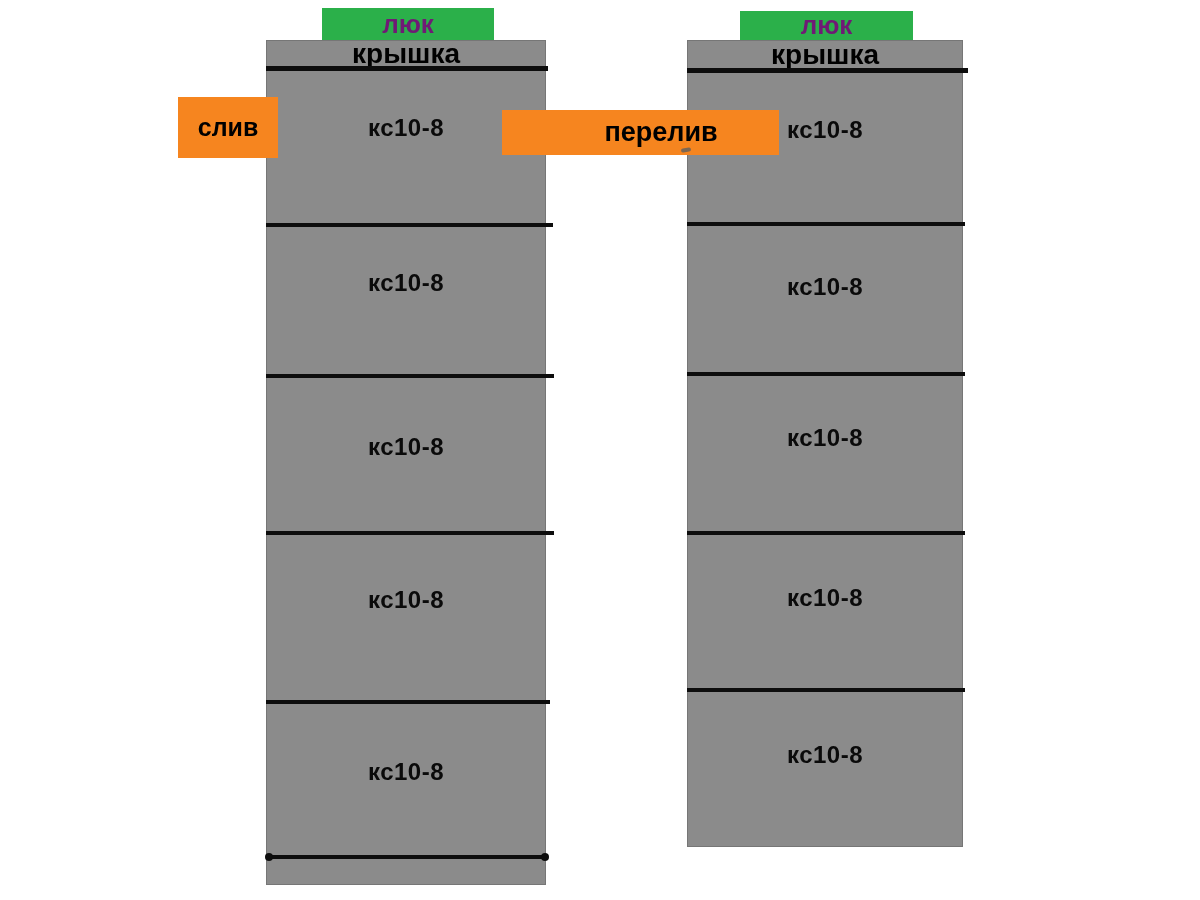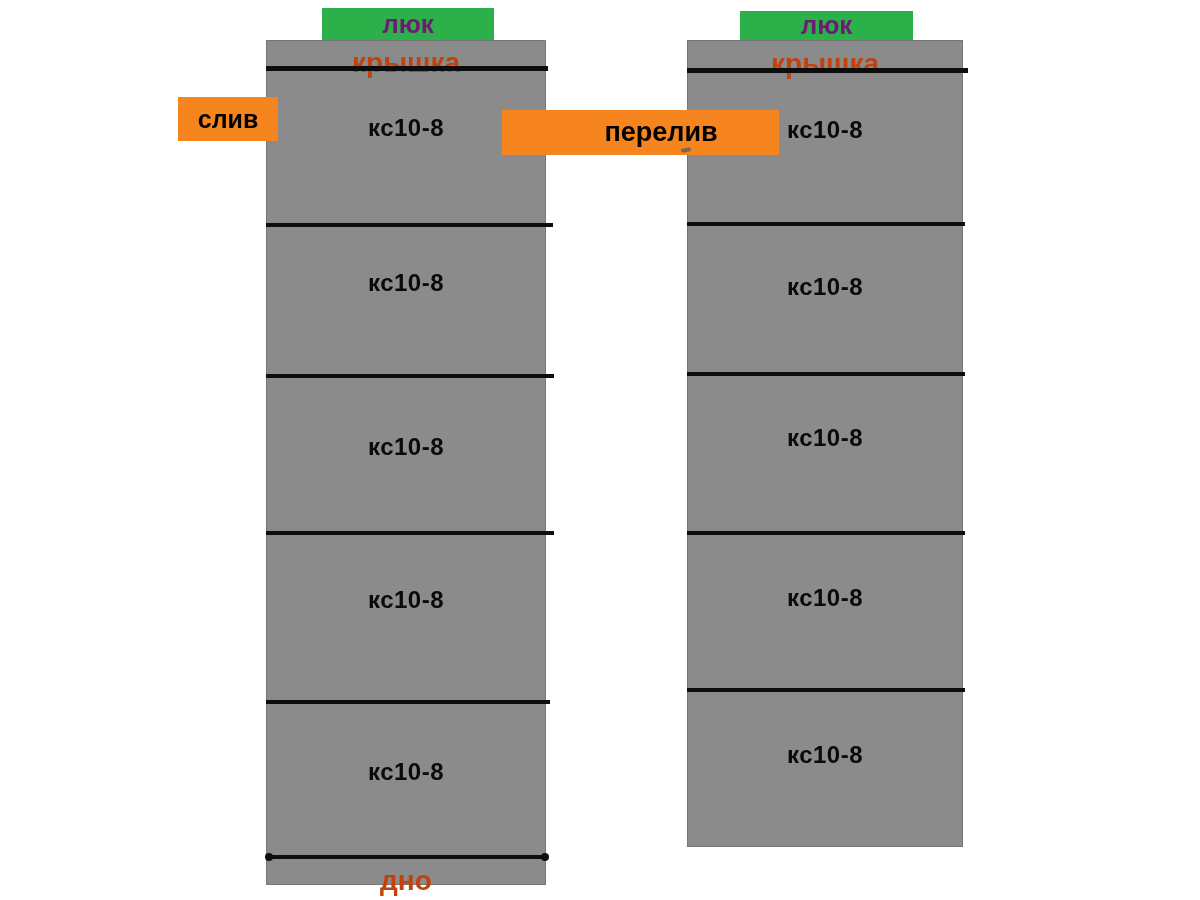--- a/index.html
+++ b/index.html
@@ -52,22 +52,21 @@
     font-size: 24px;
     color: #0a0a0a;
     letter-spacing: 0.5px;
   }
   .cover-label, .bottom-label {
     display: flex;
     align-items: center;
     justify-content: center;
     font-weight: bold;
     font-size: 28px;
-    color: #c2410c;
-    margin-top: 9px;
+    color: #000000;
   }
   .bottom-line {
     background: #0d0d0d;
   }
   .bottom-line::before, .bottom-line::after {
     content: "";
     position: absolute;
     width: 8px;
     height: 8px;
     background: #0d0d0d;
@@ -114,23 +113,20 @@
     <span>кс10-8</span>
   </div>
   <div class="abs ring-label" style="left:266px; top:585px; width:280px; height:30px;">
     <span>кс10-8</span>
   </div>
   <div class="abs ring-label" style="left:266px; top:757px; width:280px; height:30px;">
     <span>кс10-8</span>
   </div>
 
   <div class="abs bottom-line" style="left:268px; top:855px; width:278px; height:4px;"></div>
-  <div class="abs bottom-label" style="left:266px; top:858px; width:280px; height:27px;">
-    <span>дно</span>
-  </div>
 
   <div class="abs tank-body" style="left:687px; top:40px; width:276px; height:807px;"></div>
 
   <div class="abs hatch" style="left:740px; top:11px; width:173px; height:29px;">
     <span>люк</span>
   </div>
 
   <div class="abs cover-label" style="left:687px; top:42px; width:276px; height:26px;">
     <span>крышка</span>
   </div>
@@ -150,21 +146,21 @@
   <div class="abs ring-label" style="left:687px; top:423px; width:276px; height:30px;">
     <span>кс10-8</span>
   </div>
   <div class="abs ring-label" style="left:687px; top:583px; width:276px; height:30px;">
     <span>кс10-8</span>
   </div>
   <div class="abs ring-label" style="left:687px; top:740px; width:276px; height:30px;">
     <span>кс10-8</span>
   </div>
 
-  <div class="abs pipe-label pipe-drain" style="left:178px; top:97px; width:100px; height:44px;">
+  <div class="abs pipe-label pipe-drain" style="left:178px; top:97px; width:100px; height:61px;">
     <span>слив</span>
   </div>
 
   <div class="abs pipe-label pipe-overflow" style="left:502px; top:110px; width:236px; height:45px;">
     <span>перелив</span>
   </div>
 
   <div class="abs smudge" style="left:681px; top:148px; width:10px; height:4px;"></div>
 
 </div>

